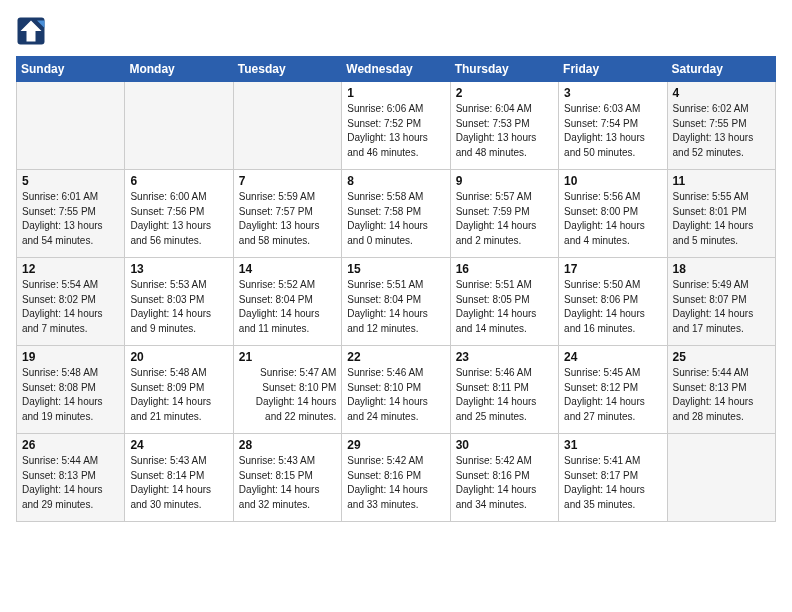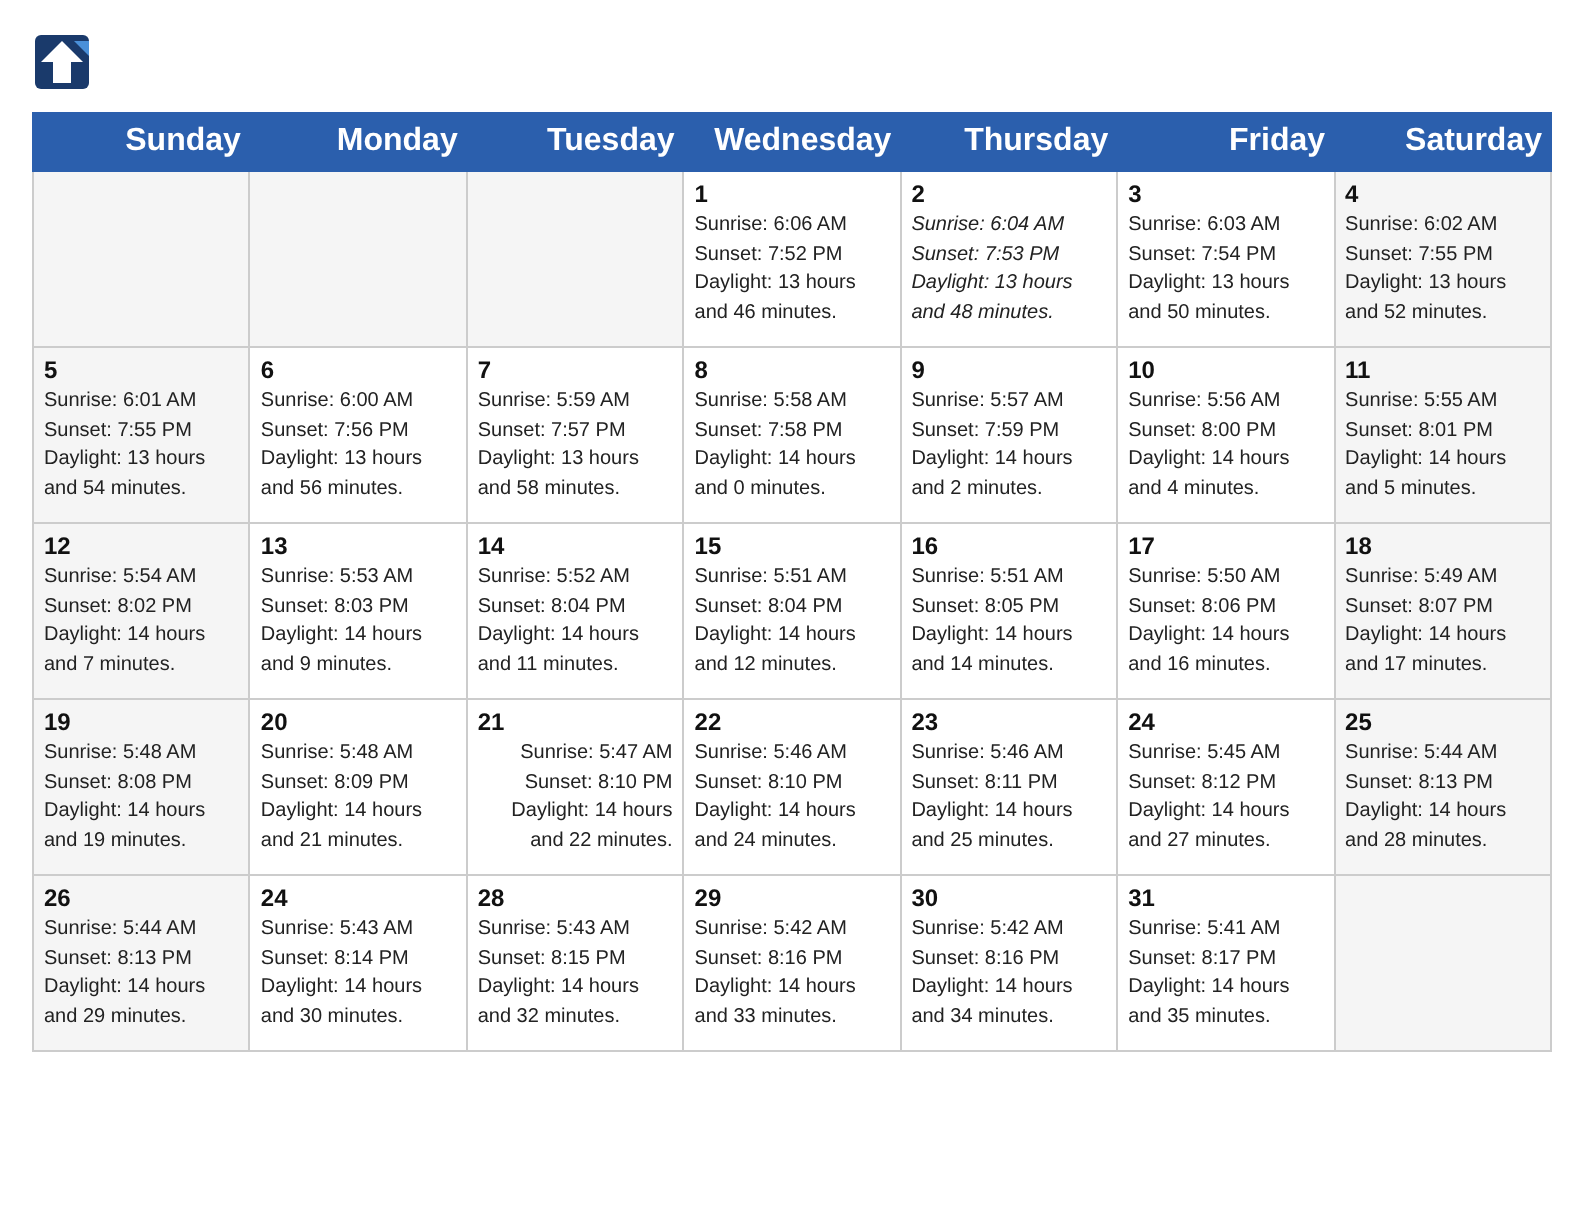--- a/index.html
+++ b/index.html
@@ -38,24 +38,24 @@
       color: #333;
     }
     table {
       width: 100%;
       border-collapse: collapse;
       table-layout: fixed;
     }
     th {
       background: #2b5fad;
       color: #fff;
-      font-size: 16px;
+      font-size: 12px;
       font-weight: bold;
       padding: 5px 4px;
-      text-align: right;
+      text-align: left;
       border: 1px solid #2b5fad;
     }
     td {
       border: 1px solid #ccc;
       vertical-align: top;
       padding: 4px 5px;
       font-size: 10.5px;
       color: #222;
       height: 88px;
       background: #fff;
@@ -112,21 +112,21 @@
         <td class="empty"></td>
         <td>
           <div class="day-num">1</div>
           <div class="cell-info" style="white-space: pre-line;">Sunrise: 6:06 AM
 Sunset: 7:52 PM
 Daylight: 13 hours
 and 46 minutes.</div>
         </td>
         <td>
           <div class="day-num">2</div>
-          <div class="cell-info" style="white-space: pre-line; font-style: italic;">Sunrise: 6:04 AM
+          <div class="cell-info" style="white-space: pre-line;">Sunrise: 6:04 AM
 Sunset: 7:53 PM
 Daylight: 13 hours
 and 48 minutes.</div>
         </td>
         <td>
           <div class="day-num">3</div>
           <div class="cell-info" style="white-space: pre-line;">Sunrise: 6:03 AM
 Sunset: 7:54 PM
 Daylight: 13 hours
 and 50 minutes.</div>

